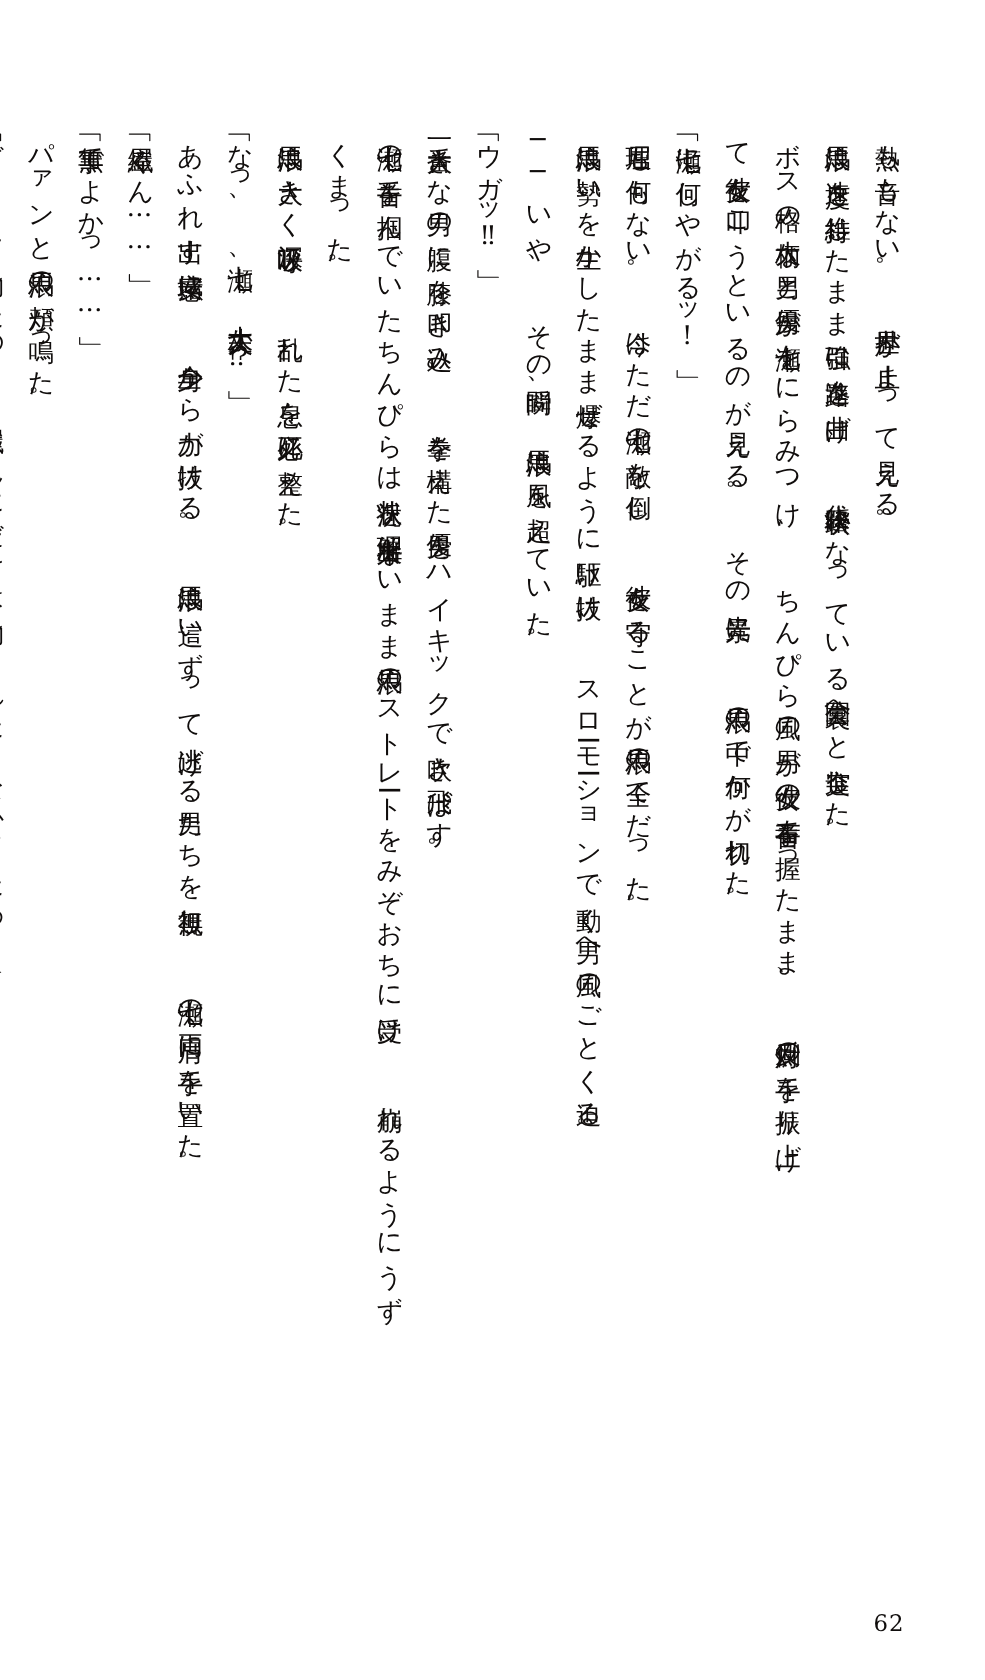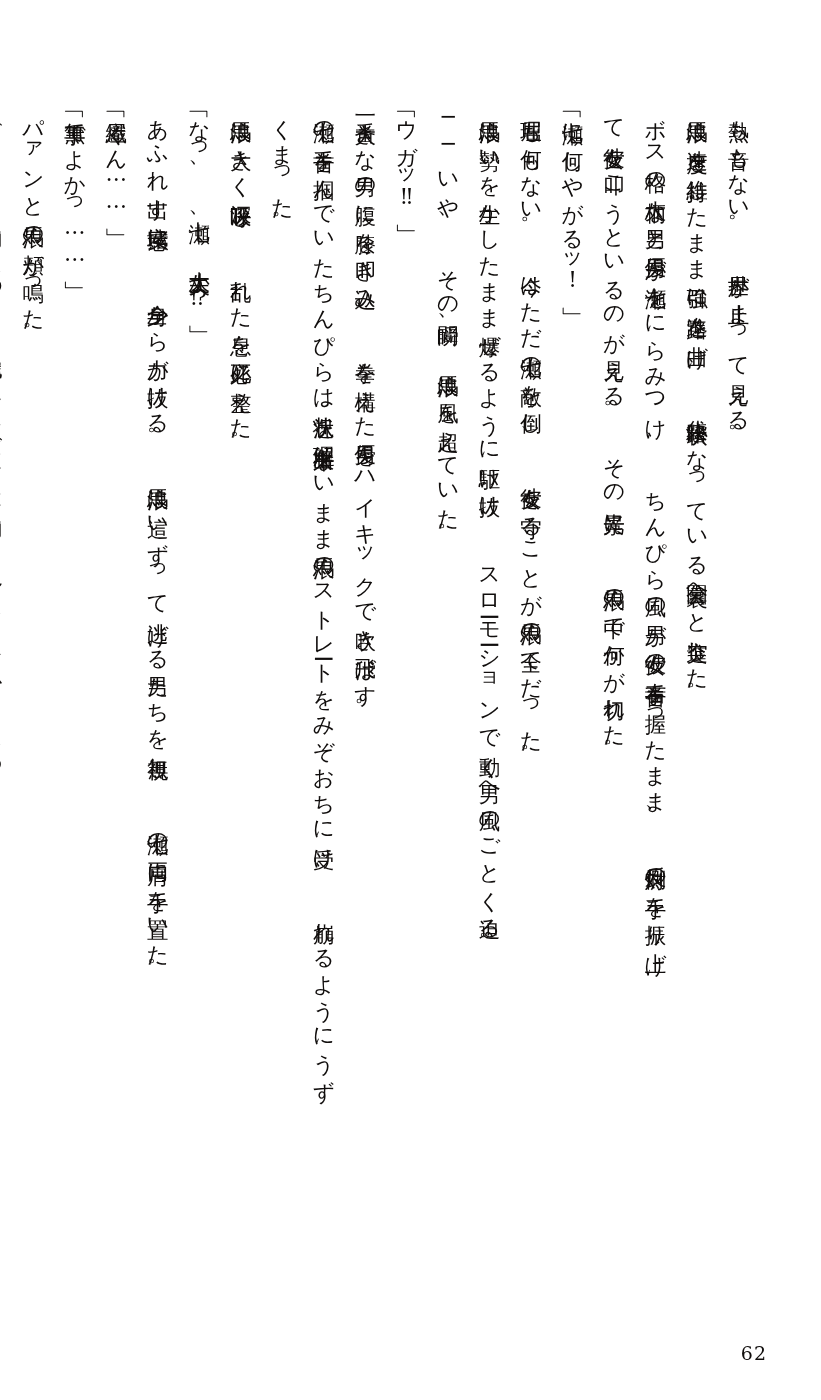--- a/index.html
+++ b/index.html
@@ -33,21 +33,21 @@
     color: #100d0c;
     text-align: left;
   }
   .text-block p {
     margin: 0;
     padding: 0;
     text-indent: 0;
   }
   .page-number {
     position: absolute;
-    right: 54px;
+    right: 67px;
     bottom: 36px;
     font-family: "DejaVu Serif", "Liberation Serif", serif;
     font-size: 19px;
     color: #100d0c;
     letter-spacing: 1px;
   }
 </style>
 </head>
 <body>
 

